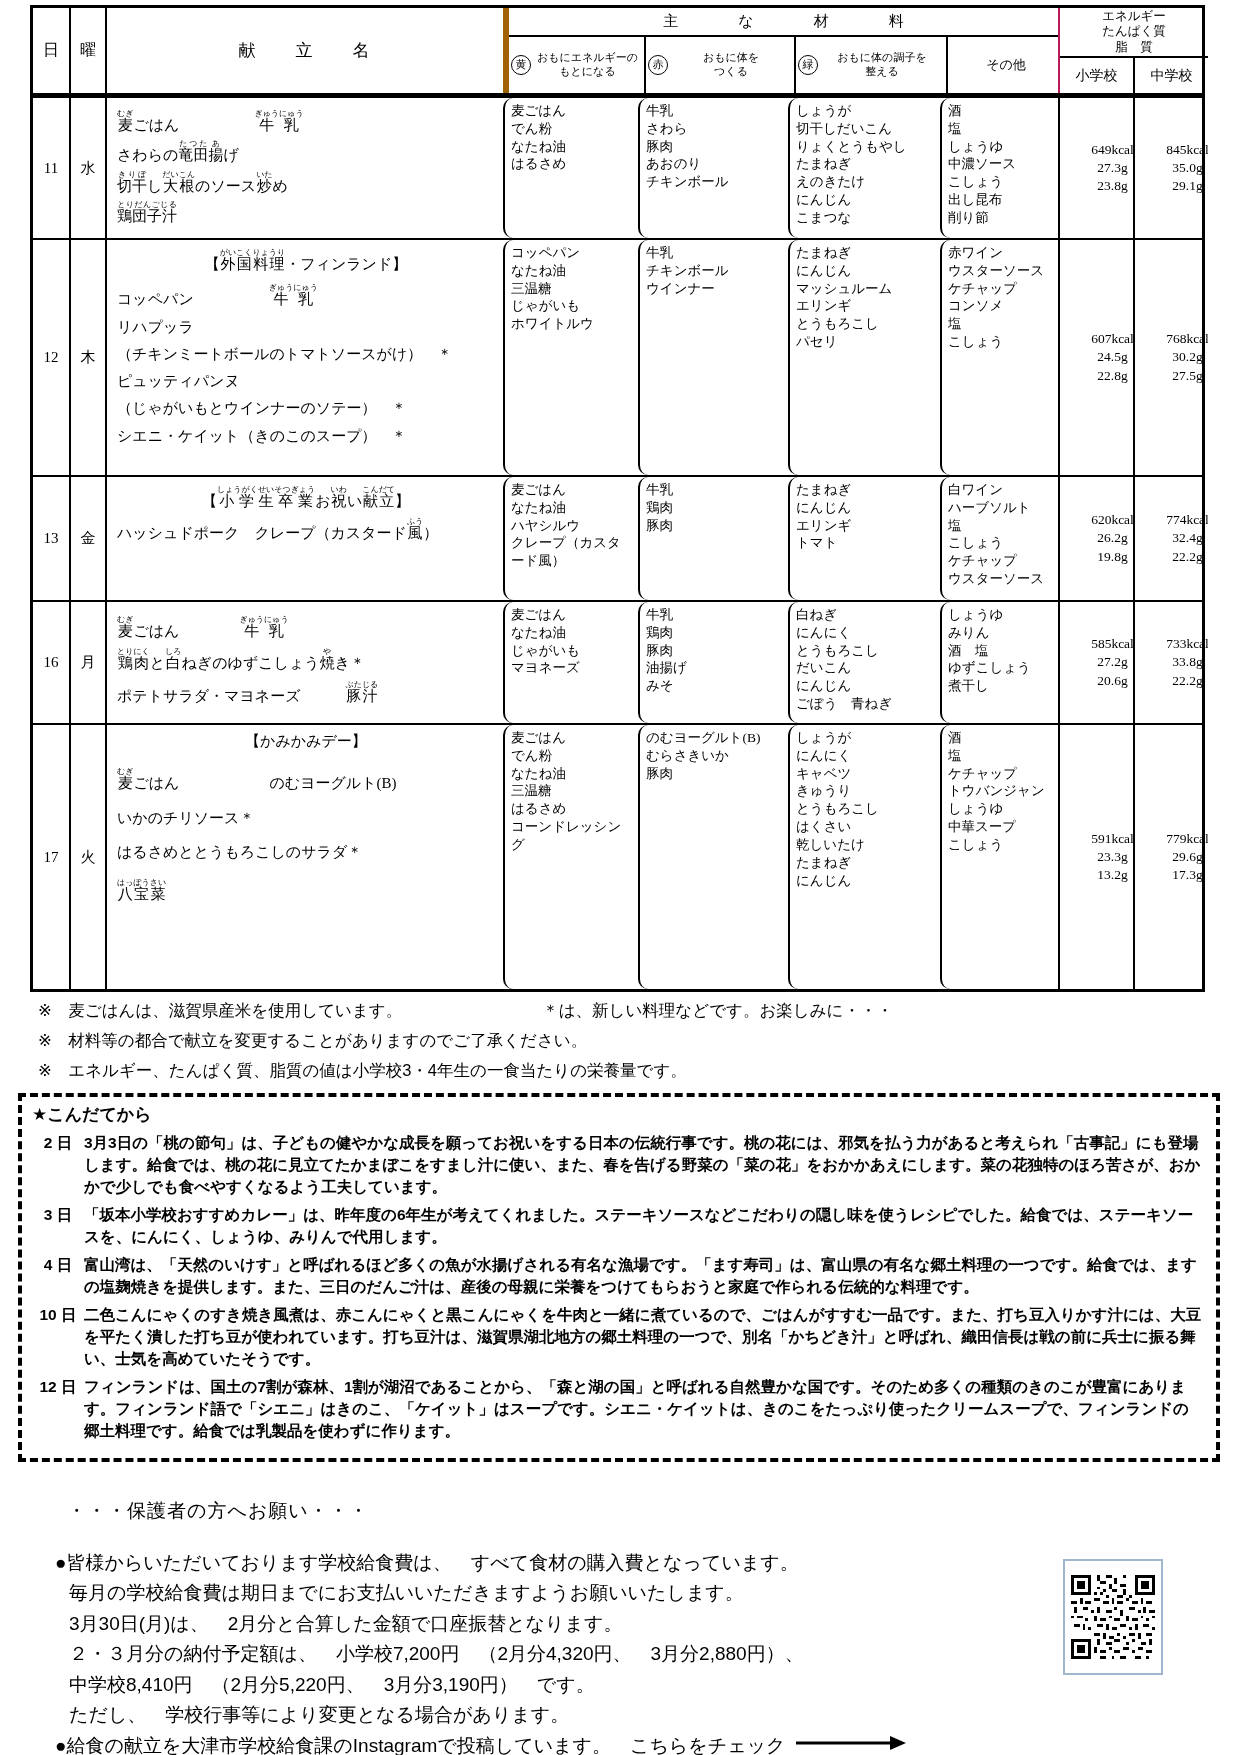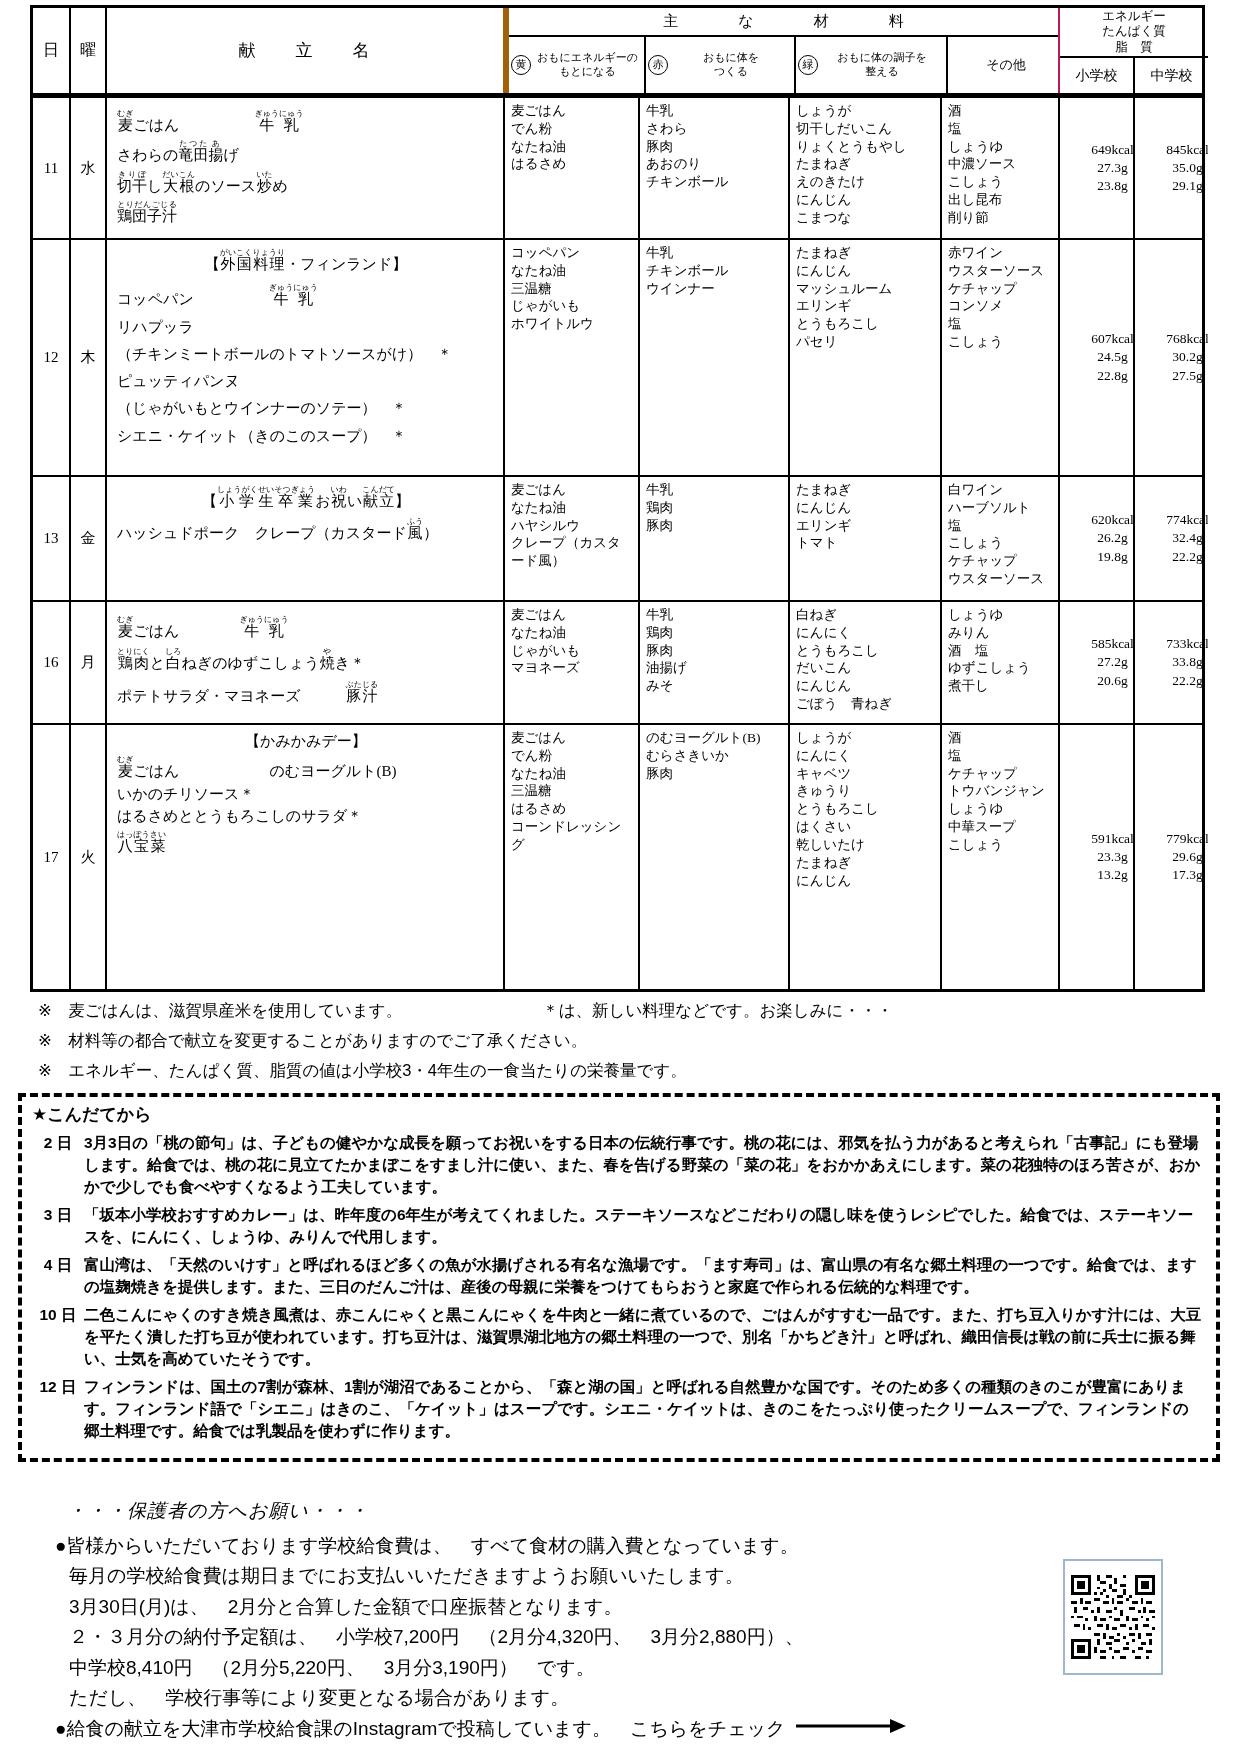--- a/index.html
+++ b/index.html
@@ -50,24 +50,24 @@
   .mtitle{text-align:center;margin:2px 0 4px 0;}
   .mline{margin:5px 0;}
   .r11{min-height:142px;}
   .r12{min-height:237px;}
   .r13{min-height:125px;}
   .r16{min-height:123px;}
   .r17{min-height:266px;}
   .r12 .mline{margin:10px 0;}
   .r13 .mline{margin:7px 0;}
   .r16 .mline{margin:7px 0;}
-  .r17 .mline{margin:5px 0;}
+  .r17 .mline{margin:17px 0;}
   ruby{ruby-position:over;}
   rt{font-size:8px;line-height:1;letter-spacing:0;}
-  .ing{padding:4px 4px 4px 6px;font-size:13.5px;line-height:1.32;}
+  .ing{padding:4px 4px 4px 6px;font-size:13.5px;line-height:1.32;border-radius:10px;}
   .en{display:flex;align-items:center;justify-content:center;text-align:center;font-size:13.5px;line-height:1.35;padding-left:32px;}
 
   
   .notes{position:absolute;left:38px;top:1000px;width:1180px;
          font-family:"Liberation Sans","DejaVu Sans",sans-serif;font-size:16.5px;}
   .notes .nrow{display:flex;margin-bottom:8px;}
   .notes .star{margin-left:140px;}
   .notes div{margin-bottom:8px;}
 
   
@@ -75,21 +75,21 @@
         border:4px dashed #000;padding:4px 10px 10px 10px;
         font-family:"Liberation Sans","DejaVu Sans",sans-serif;}
   .ktitle{font-size:17px;font-weight:bold;margin:2px 0 4px 0;}
   .kitem{display:flex;margin:6px 0;font-weight:bold;font-size:15.5px;line-height:1.42;}
   .kday{flex:0 0 52px;text-align:center;white-space:nowrap;}
   .ktext{flex:1;padding-right:4px;}
 
   
   .parents{position:absolute;left:55px;top:1497px;width:1150px;
            font-family:"Liberation Sans","DejaVu Sans",sans-serif;font-size:19px;line-height:1.5;}
-  .ptitle{margin:0 0 6px 12px;letter-spacing:1px;font-style:italic;}
+  .ptitle{margin:0 0 23px 12px;letter-spacing:1px;}
   .pline{margin:2px 0;}
   .indent{padding-left:14px;}
   .arrow{display:inline-block;vertical-align:middle;margin-left:10px;}
   .qrwrap{position:absolute;right:42px;top:62px;width:96px;height:112px;border:2px solid #9fb6cc;
           background:#fff;display:flex;align-items:center;justify-content:center;}
   .qrwrap svg{display:block;}
 </style>
 </head>
 <body>
 

